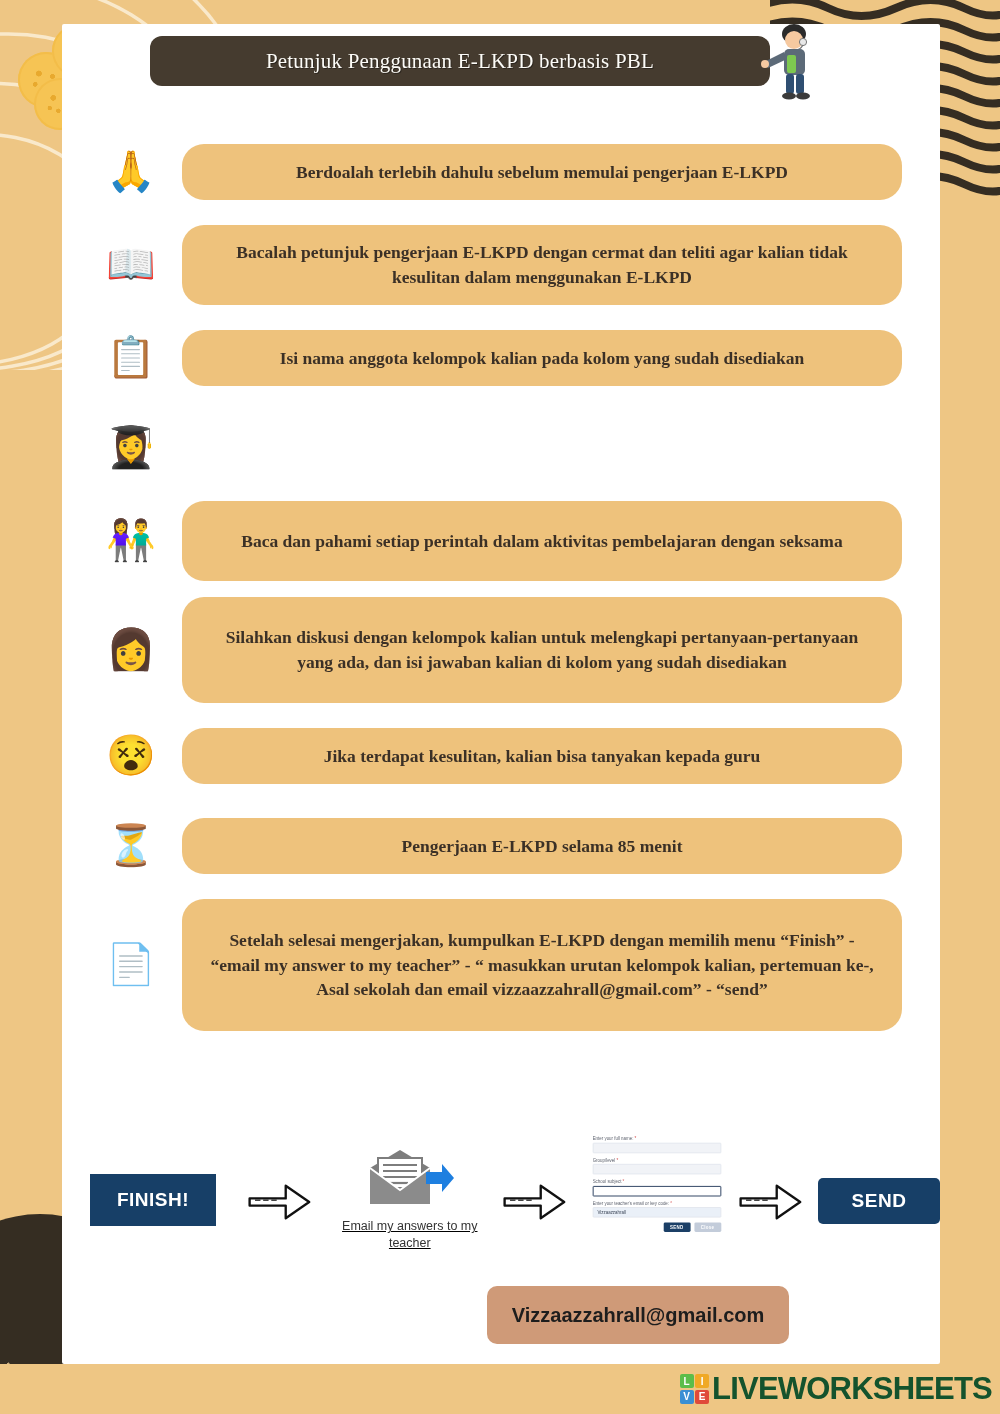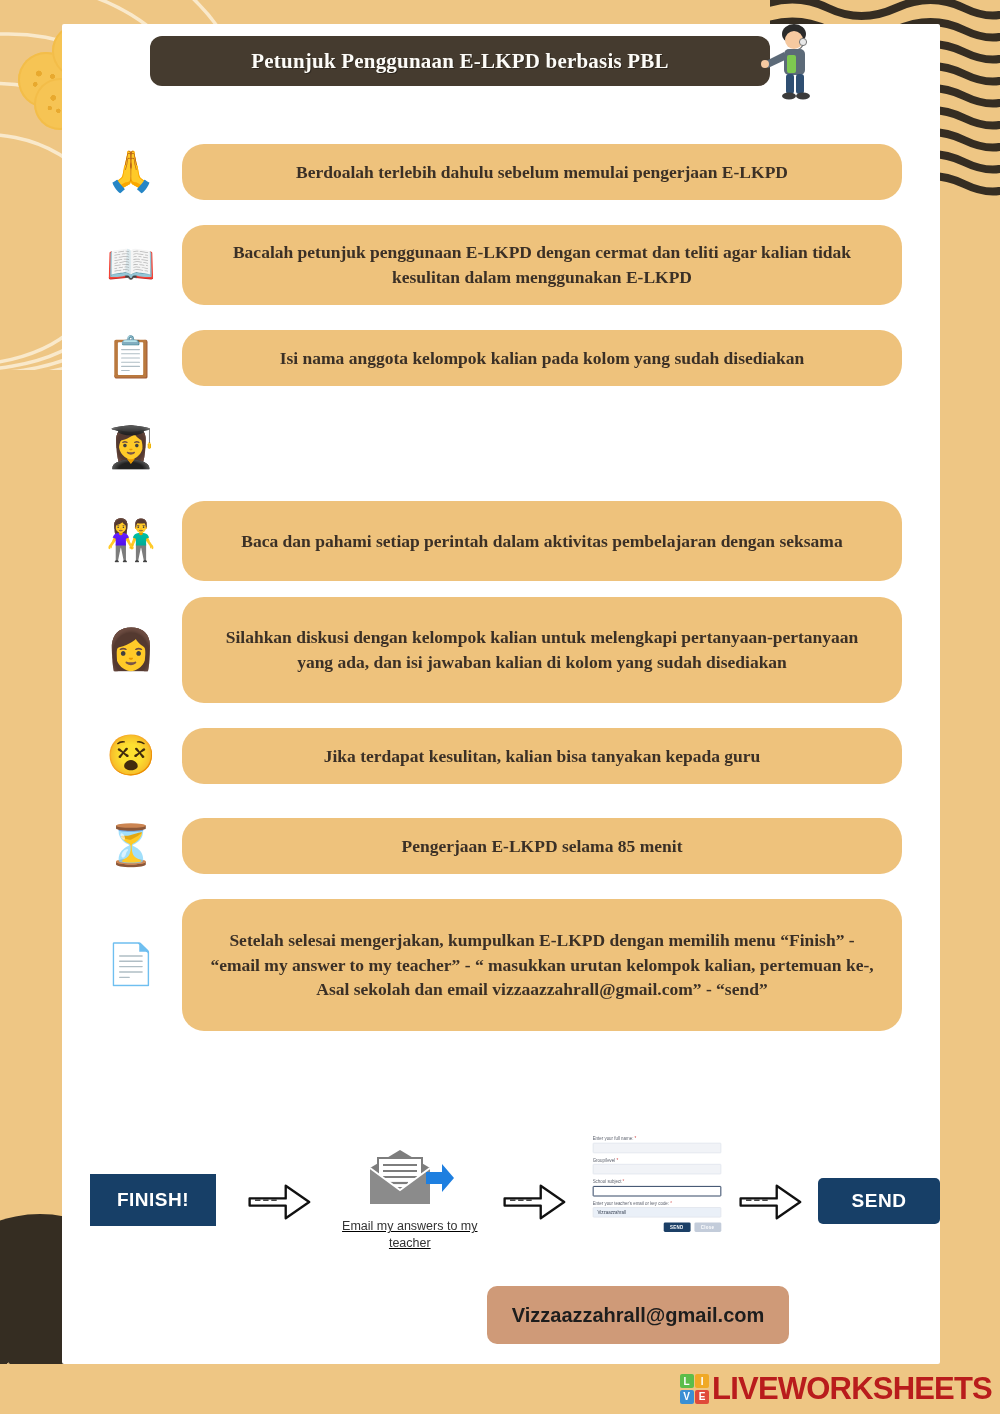--- a/index.html
+++ b/index.html
@@ -82,21 +82,21 @@
   }
   .title-bar {
     width: 100%; height: 100%;
     background: #453b2f;
     border-radius: 12px;
     display: flex; align-items: center; justify-content: center;
   }
   .title-bar span {
     color: #fdfcf8;
     font-size: 21px;
-    font-weight: bold;
+    font-weight: normal;
     letter-spacing: .2px;
     text-shadow: 1px 1px 0 rgba(0,0,0,.35);
   }
   .title-mascot {
     position: absolute; right: -58px; top: -14px;
     width: 70px; height: 78px;
   }
 
   
   .rows { position: absolute; left: 62px; top: 135px; width: 878px; z-index: 8; }
@@ -238,21 +238,21 @@
     font-size: 10px; font-weight: bold; color: #fff;
     display: flex; align-items: center; justify-content: center;
     border-radius: 2px;
   }
   .lw-l { background: #5bbd4a; }
   .lw-i { background: #f0a925; }
   .lw-v { background: #3a8fd4; }
   .lw-e { background: #e04a3a; }
   .lw-text {
     font-family: "Liberation Sans", sans-serif;
-    font-weight: bold; font-size: 31px; color: #b91c1c;
+    font-weight: bold; font-size: 31px; color: #14532d;
     letter-spacing: -.8px;
   }
 </style>
 </head>
 <body>
 
 <div class="bg-wrap">
 
   <div class="wave-lines-tl">
     <svg viewBox="0 0 420 430" preserveAspectRatio="none">
@@ -332,21 +332,21 @@
     <div class="row-bar">
       <span>Berdoalah  terlebih dahulu sebelum memulai pengerjaan E-LKPD</span>
     </div>
   </div>
 
   <div class="row h2">
     <div class="row-icon">
       <span>📖</span>
     </div>
     <div class="row-bar">
-      <span>Bacalah petunjuk penggunaan E-LKPD dengan cermat dan teliti agar kalian tidak kesulitan dalam menggunakan E-LKPD</span>
+      <span>Bacalah petunjuk pengerjaan E-LKPD dengan cermat dan teliti agar kalian tidak kesulitan dalam menggunakan E-LKPD</span>
     </div>
   </div>
 
   <div class="row h1">
     <div class="row-icon">
       <span>📋</span>
     </div>
     <div class="row-bar">
       <span>Isi nama anggota kelompok kalian pada kolom yang sudah disediakan</span>
     </div>

